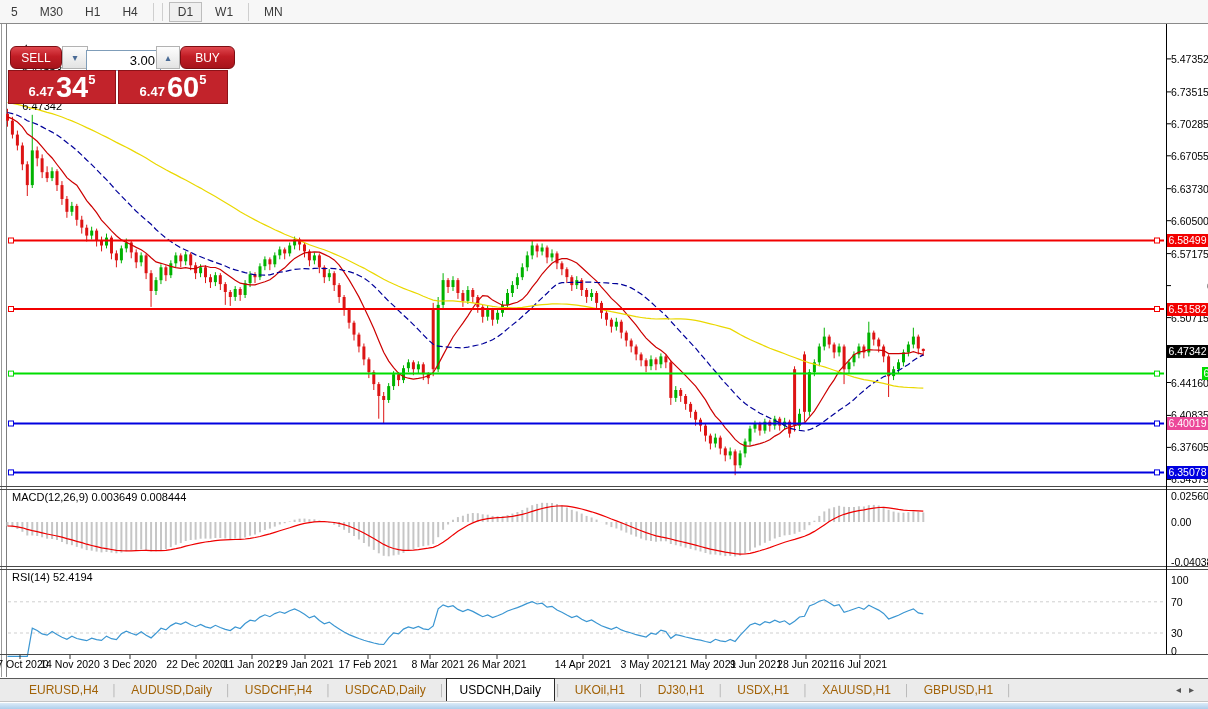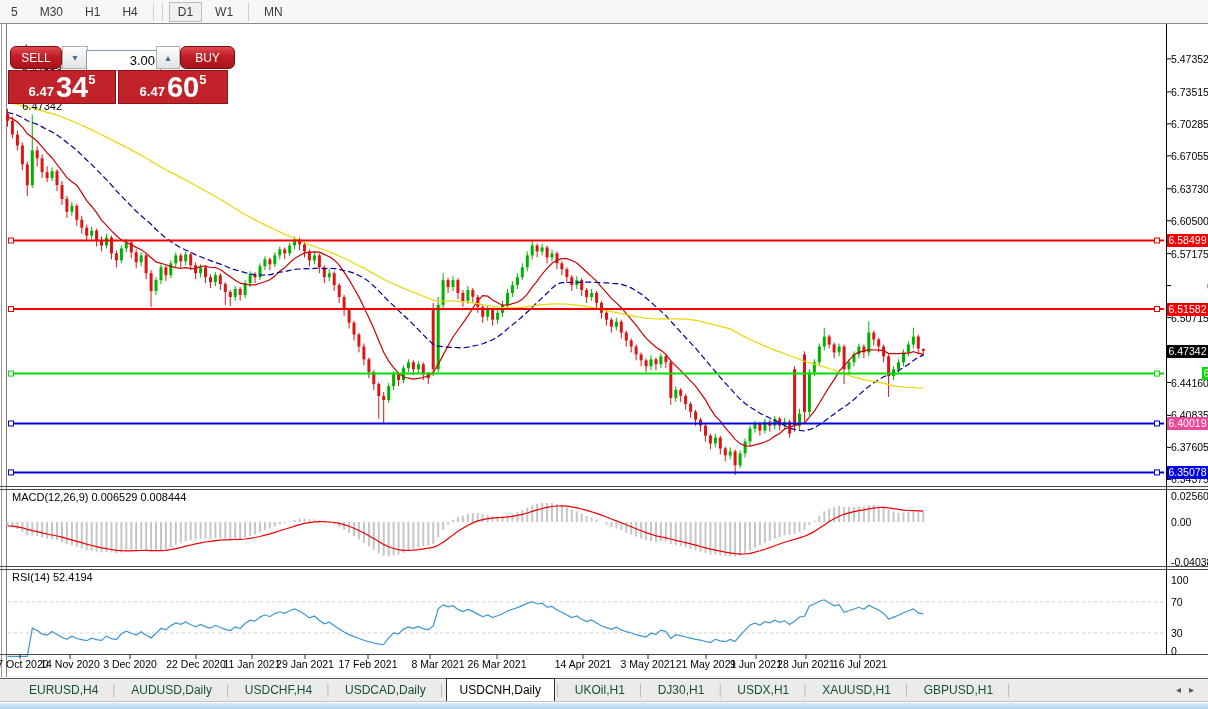--- a/index.html
+++ b/index.html
@@ -36,21 +36,21 @@
   
   .axis-label{position:absolute;left:1171px;width:36px;font-size:10.5px;color:#000;height:12px;line-height:12px;}
   .badge{position:absolute;left:1167px;width:41px;height:13px;line-height:13px;font-size:10.5px;
          color:#fff;text-align:center;}
   
   .date-label{position:absolute;width:70px;text-align:center;top:658px;font-size:10.5px;color:#000;}
   
   #tabbar{position:absolute;left:0;top:678px;width:1208px;height:24px;background:#ebebeb;
           border-top:1px solid #5a5a5a;border-bottom:1px solid #c4c4c4;display:flex;align-items:stretch;
           padding-left:16px;box-sizing:border-box;}
-  .tab{display:flex;align-items:center;padding:0 13px;font-size:12px;color:#14532d;cursor:default;}
+  .tab{display:flex;align-items:center;padding:0 13px;font-size:12px;color:#a16207;cursor:default;}
   .tab.active{background:#fff;border:1px solid #2a2a2a;border-bottom:none;color:#000;margin-top:-1px;}
   .tab-sep{display:flex;align-items:center;color:#b0b0b0;font-size:11px;}
   #tab-arrows{position:absolute;right:6px;top:684px;font-size:10px;color:#555;letter-spacing:8px;}
   #bottom-strip{position:absolute;left:0;top:703px;width:1208px;height:6px;
                 background:linear-gradient(#dcebf8,#aecfec);}
   svg{position:absolute;left:0;top:0;}
 </style>
 </head>
 <body>
 
@@ -1087,21 +1087,21 @@
     </div>
     <div class="price-box" style="left:110px;width:108px;">
       <span class="pb-small">6.47</span>
       <span class="pb-big">60</span>
       <span class="pb-sup">5</span>
     </div>
   </div>
 
   <div class="ind-label" style="top:491px;">
     <span>MACD(12,26,9)</span>
-    <span>0.006529</span>
+    <span>0.003649</span>
     <span>0.008444</span>
   </div>
   <div class="ind-label" style="top:571px;">
     <span>RSI(14)</span>
     <span>52.4194</span>
   </div>
 
   <div id="price-axis">
       <div class="axis-label" style="top: 53px;">5.47352</div>
       <div class="axis-label" style="top: 86px;">6.73515</div>

